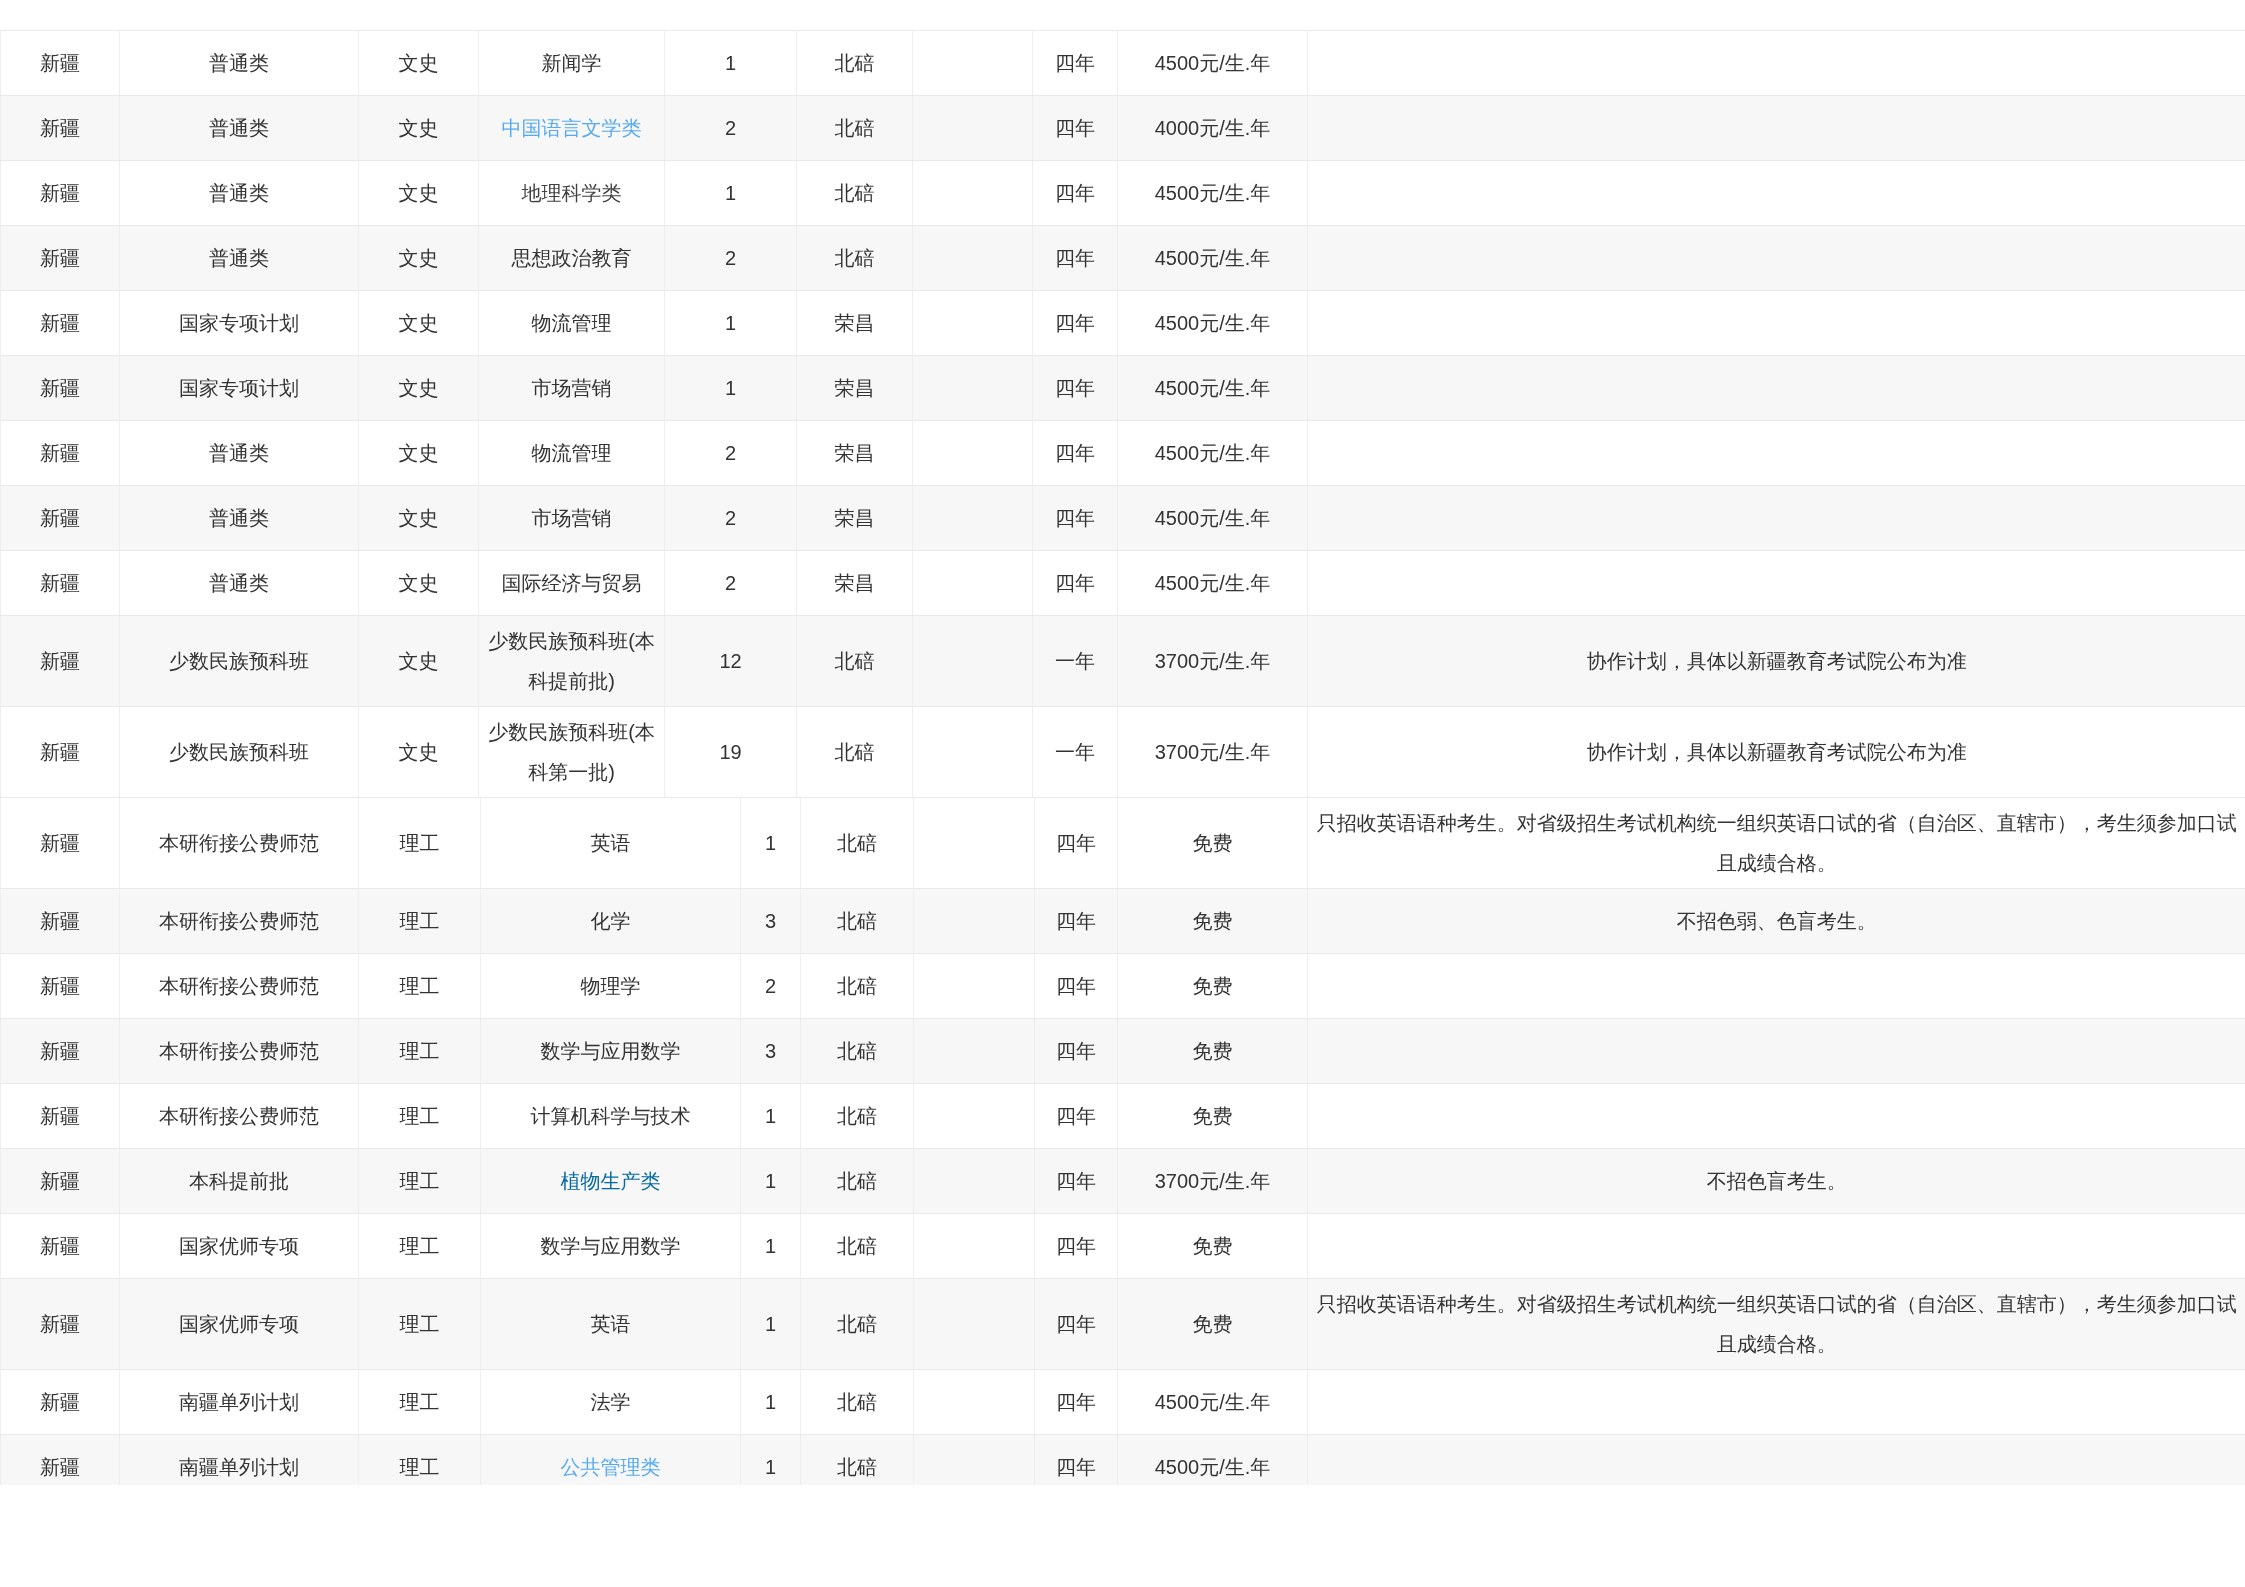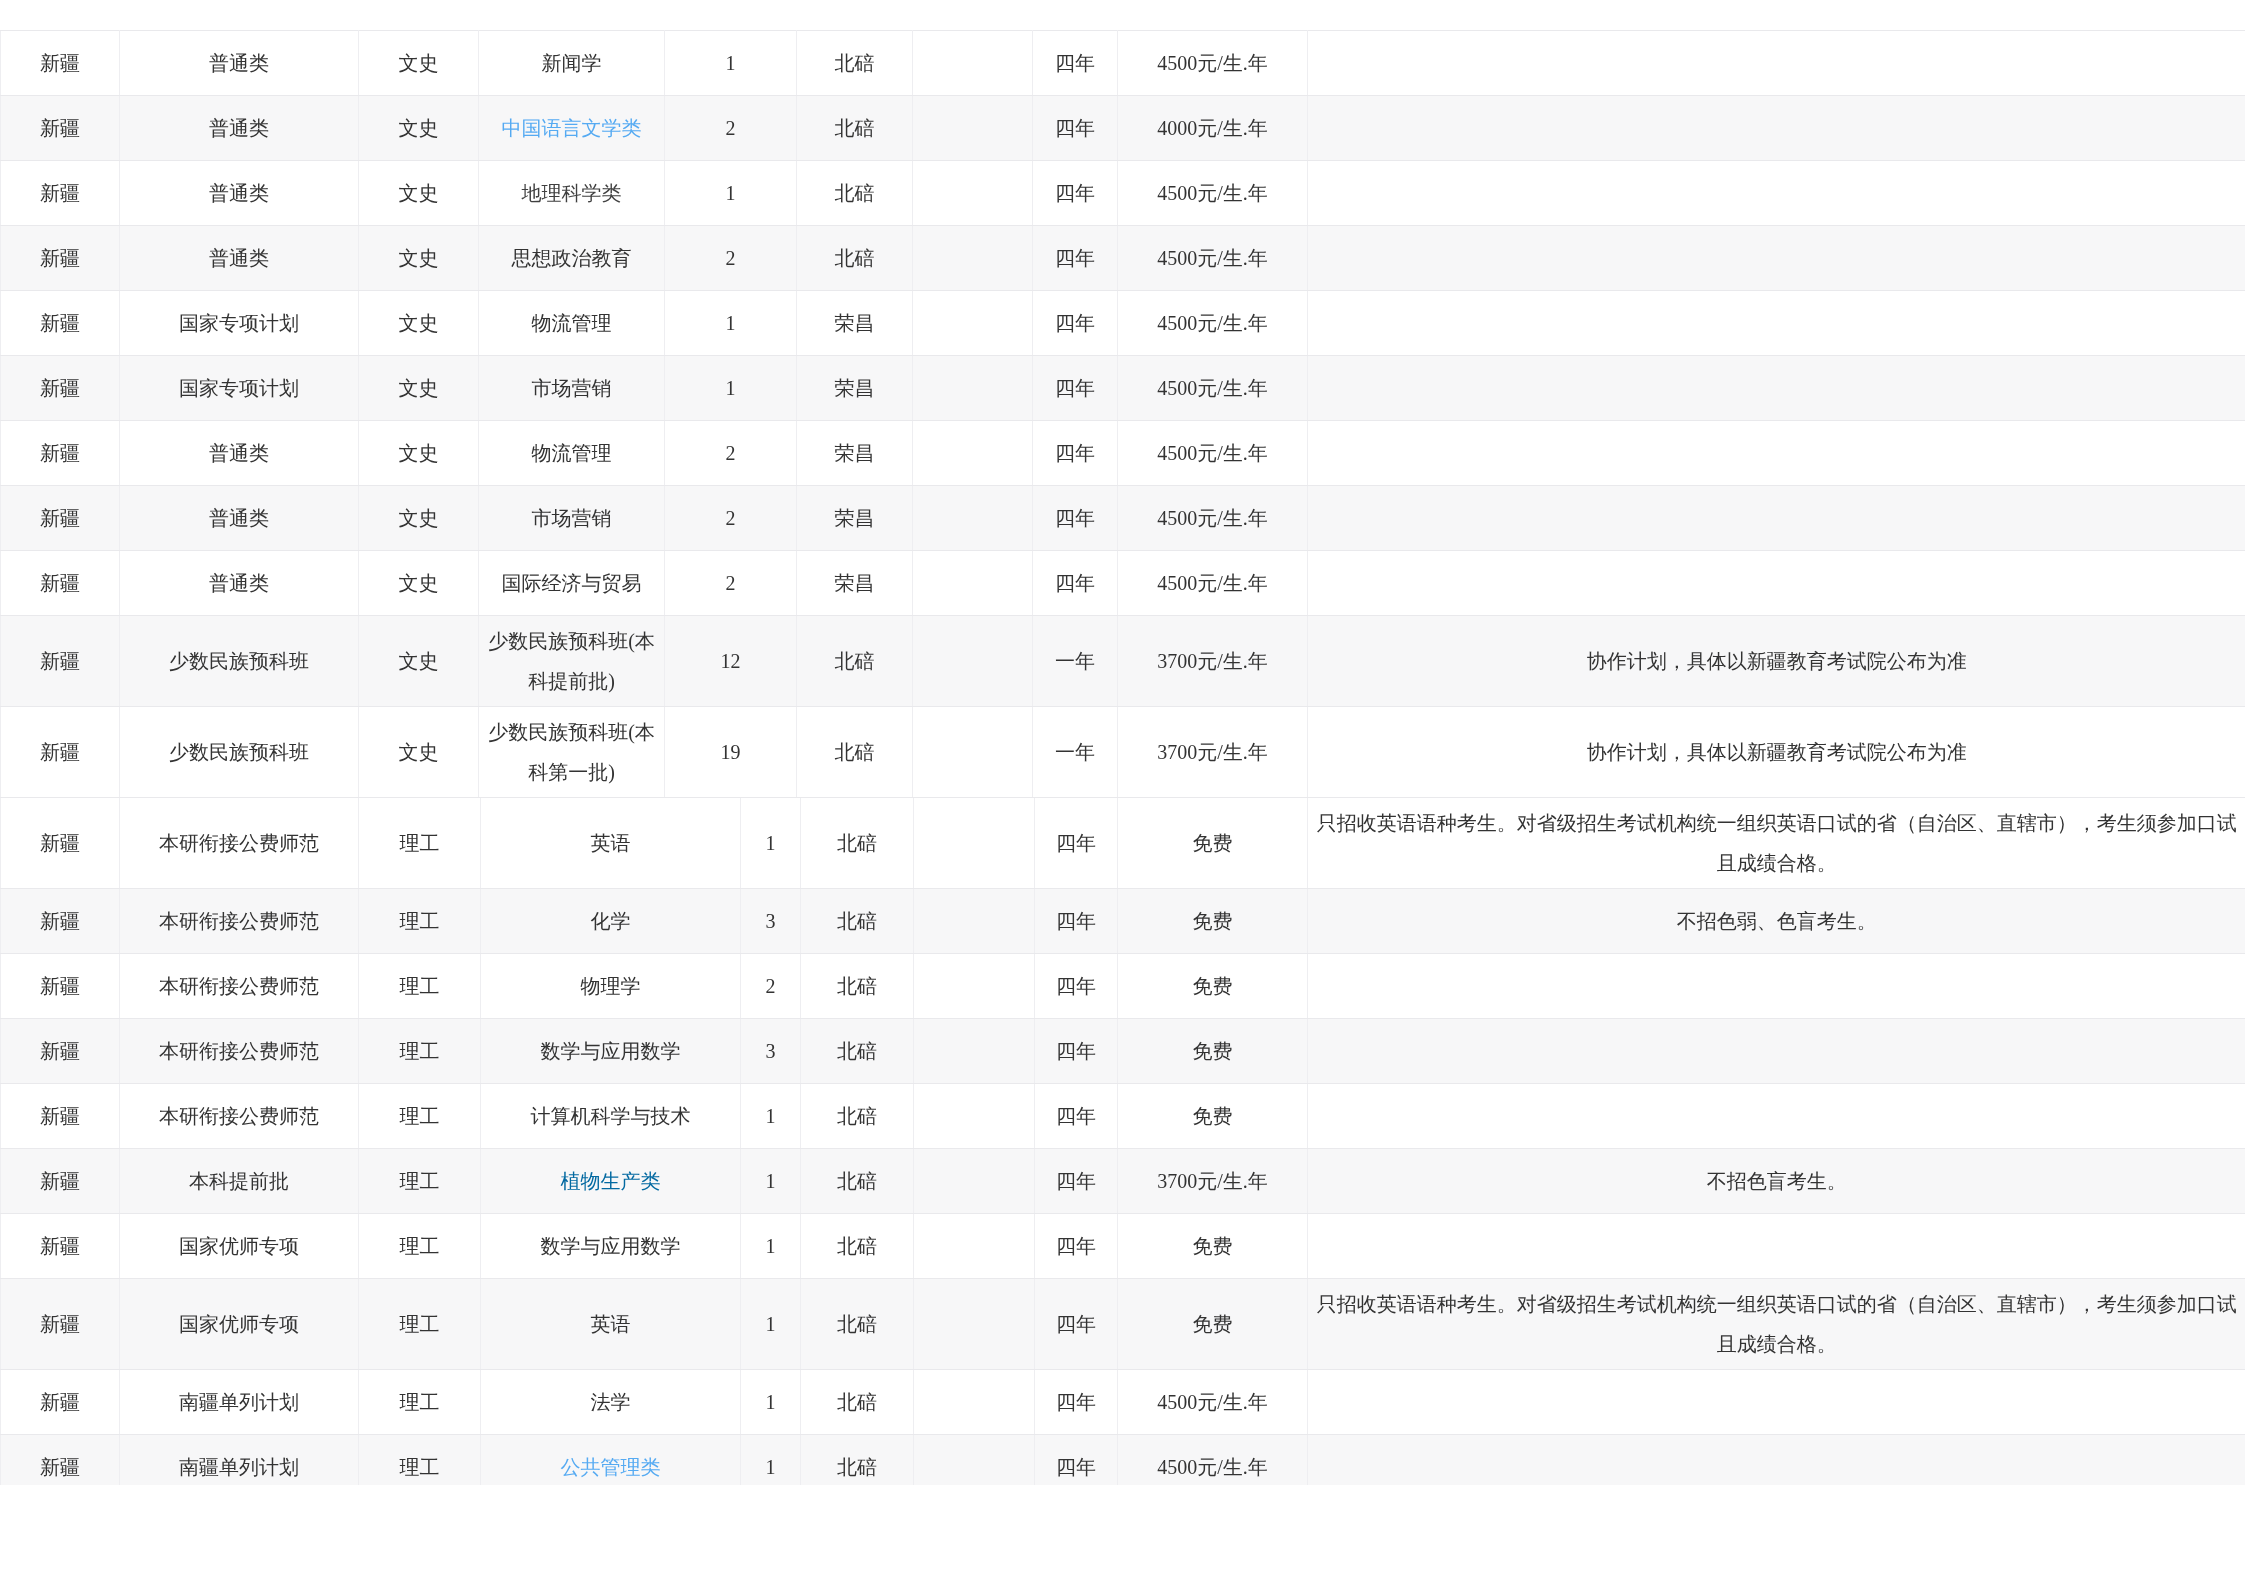--- a/index.html
+++ b/index.html
@@ -3,21 +3,21 @@
 <meta charset="utf-8">
 <style>
   html,body{margin:0;padding:0;background:#ffffff;}
   .page{
     position:relative;
     width:2245px;height:1485px;
     box-sizing:border-box;
     padding-top:30px;
     background:#ffffff;
     overflow:hidden;
-    font-family:Liberation Serif, serif;
+    font-family:Liberation Sans, sans-serif;
     color:#333333;
   }
   table.plan-table{
     border-collapse:collapse;
     table-layout:fixed;
     width:2245px;
   }
   table.plan-table td{
     box-sizing:border-box;
     text-align:center;

